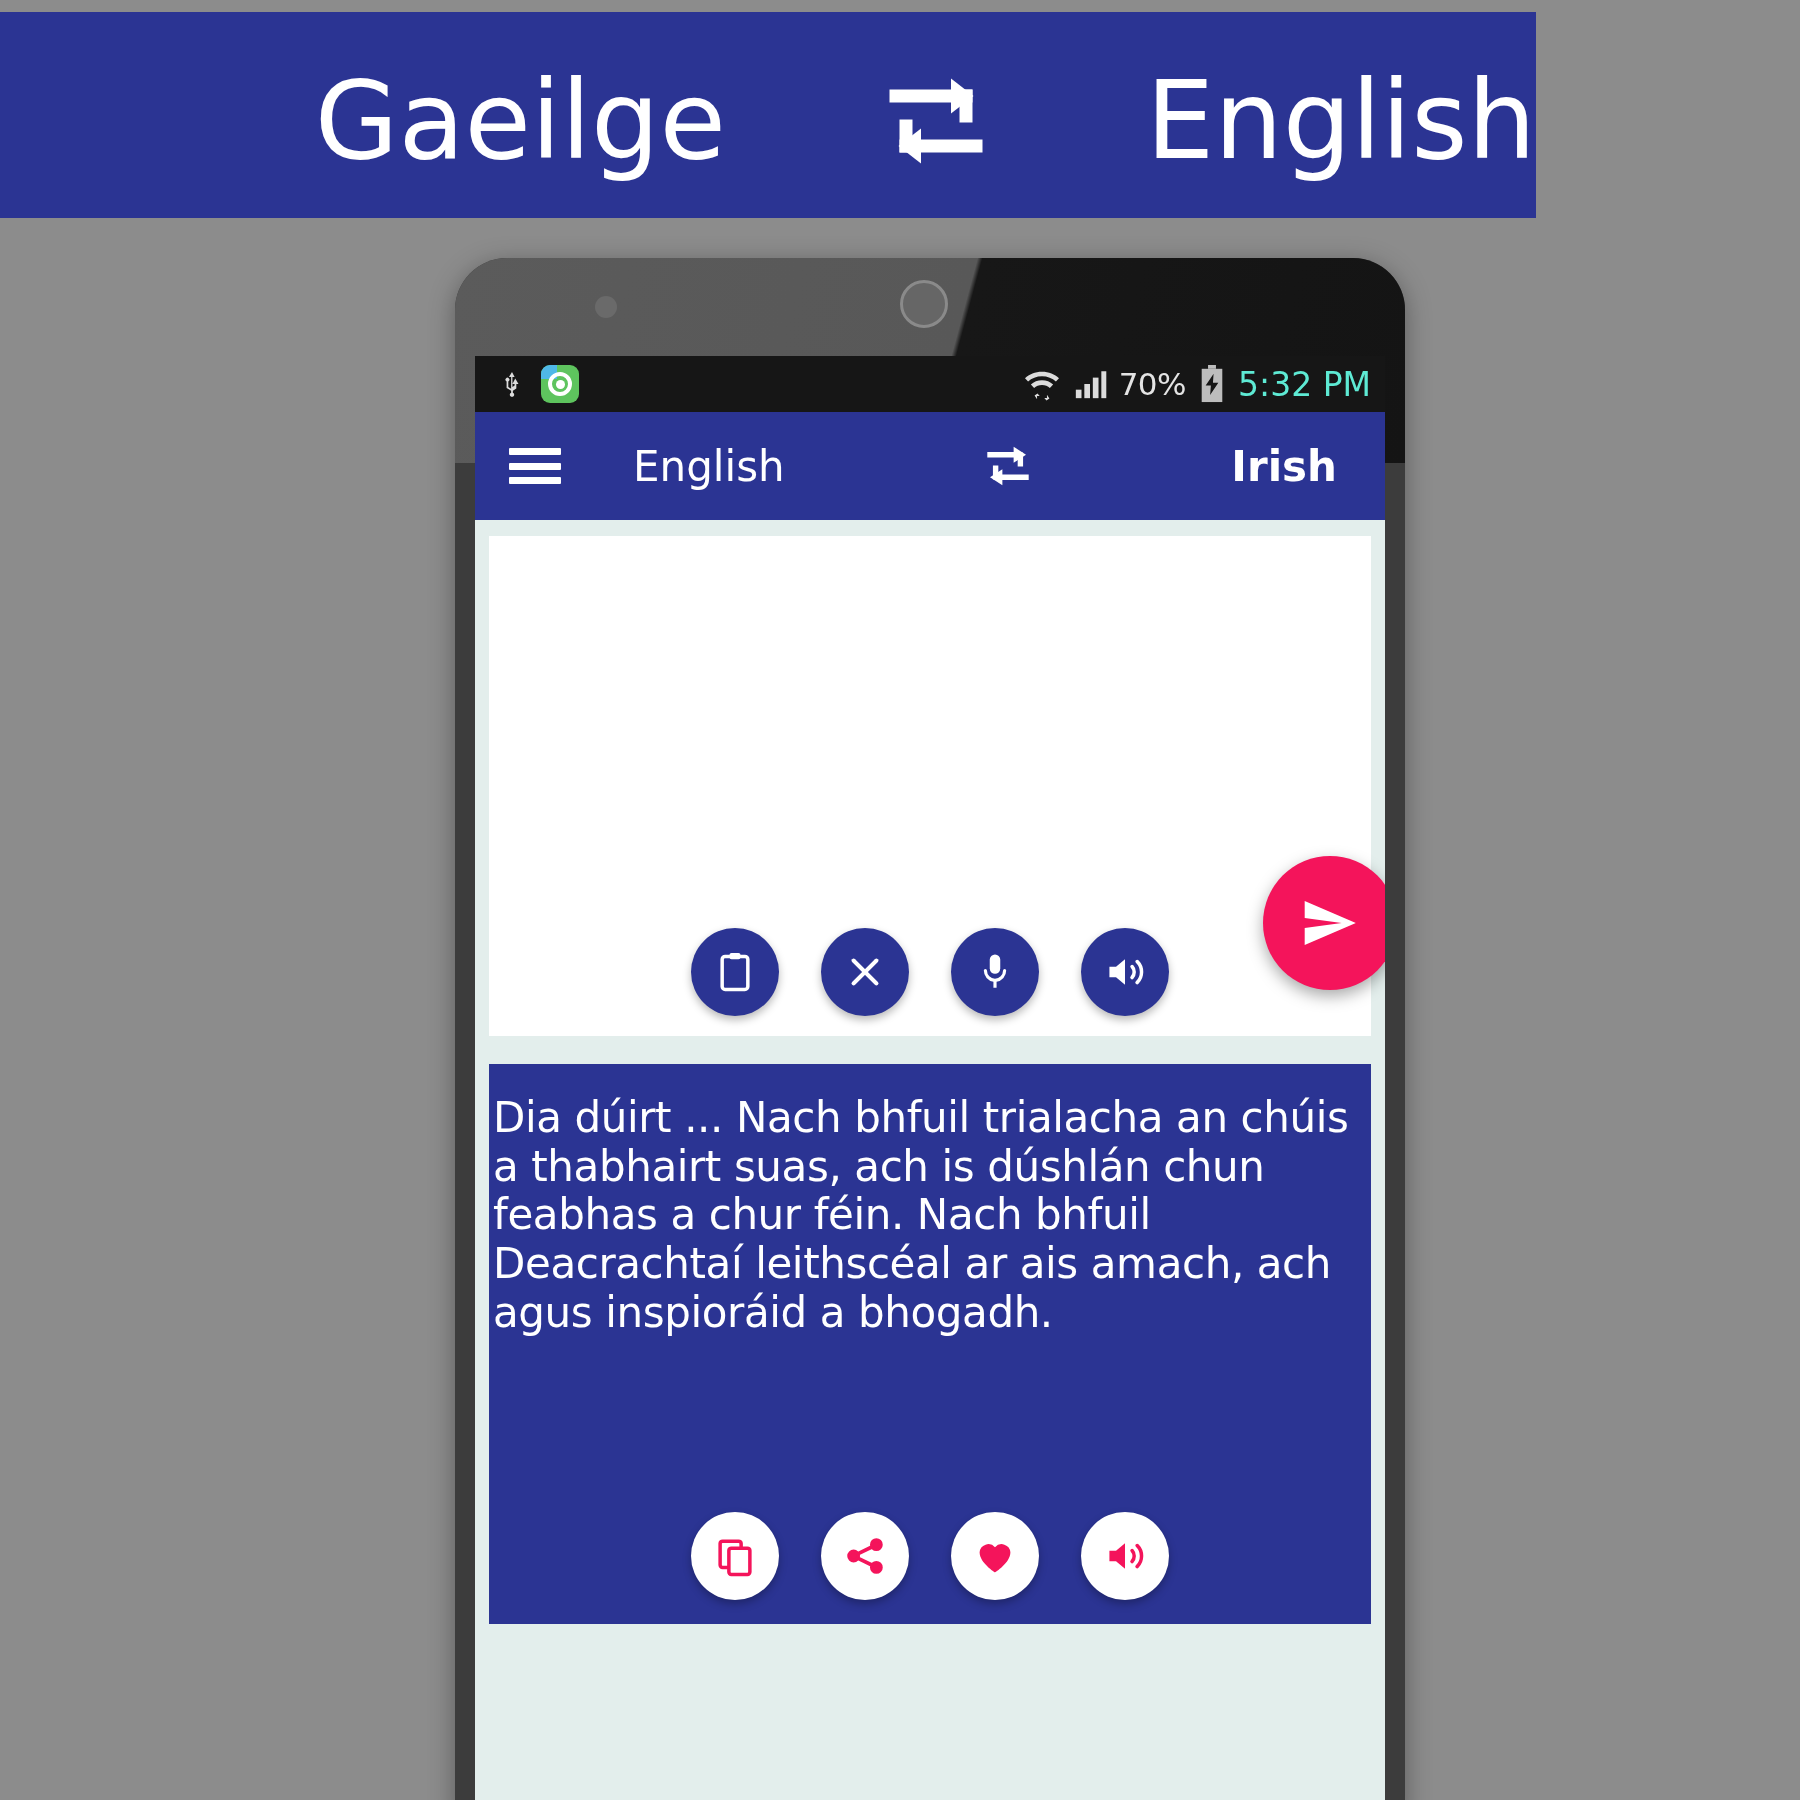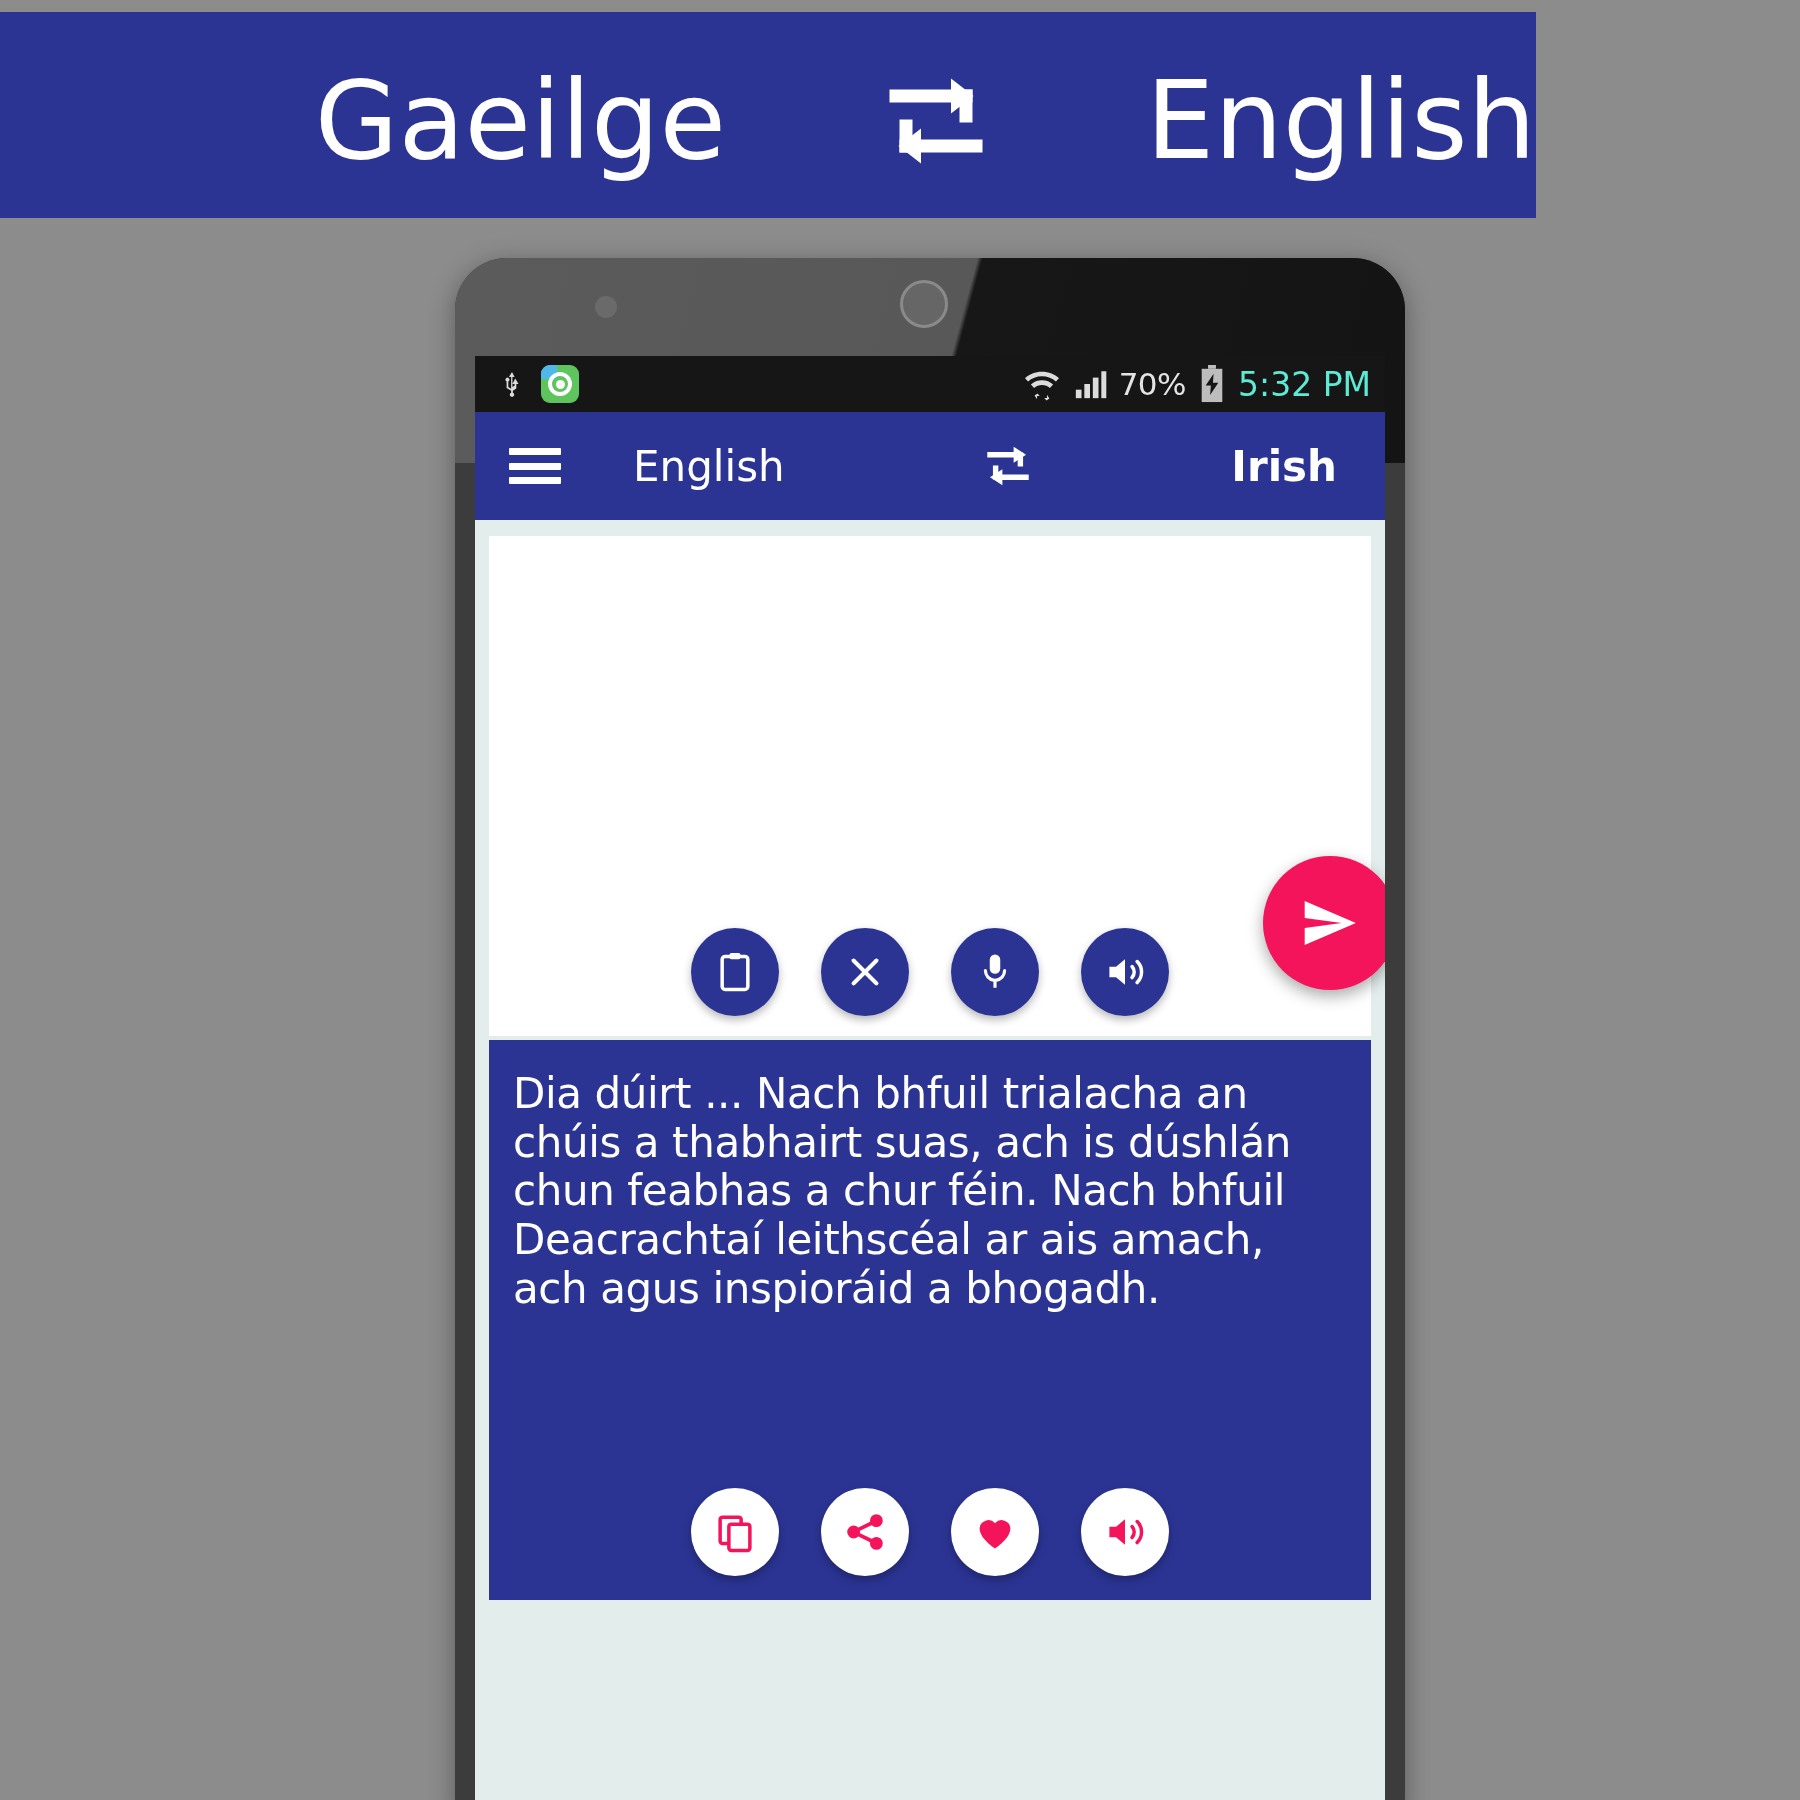--- a/index.html
+++ b/index.html
@@ -150,25 +150,25 @@
   .fab-round {
     width: 88px; height: 88px; border-radius: 50%;
     display: flex; align-items: center; justify-content: center;
     box-shadow: 0 4px 9px rgba(0,0,0,.28);
     cursor: pointer;
   }
   .fab-blue { background: #2b3493; }
   .fab-white { background: #ffffff; }
 
   .card-target {
-    margin-top: 4px;
+    margin-top: 28px;
     background: #2b3493;
     height: 560px;
     position: relative;
-    padding: 30px 22px 0 24px;
+    padding: 30px 22px 0 4px;
   }
   .tgt-text {
     font-family: "DejaVu Sans", sans-serif;
     font-size: 42px;
     line-height: 1.16;
     color: #ffffff;
     letter-spacing: -0.4px;
   }
   .tgt-actions {
     position: absolute; left: 0; right: 0; bottom: 24px;

